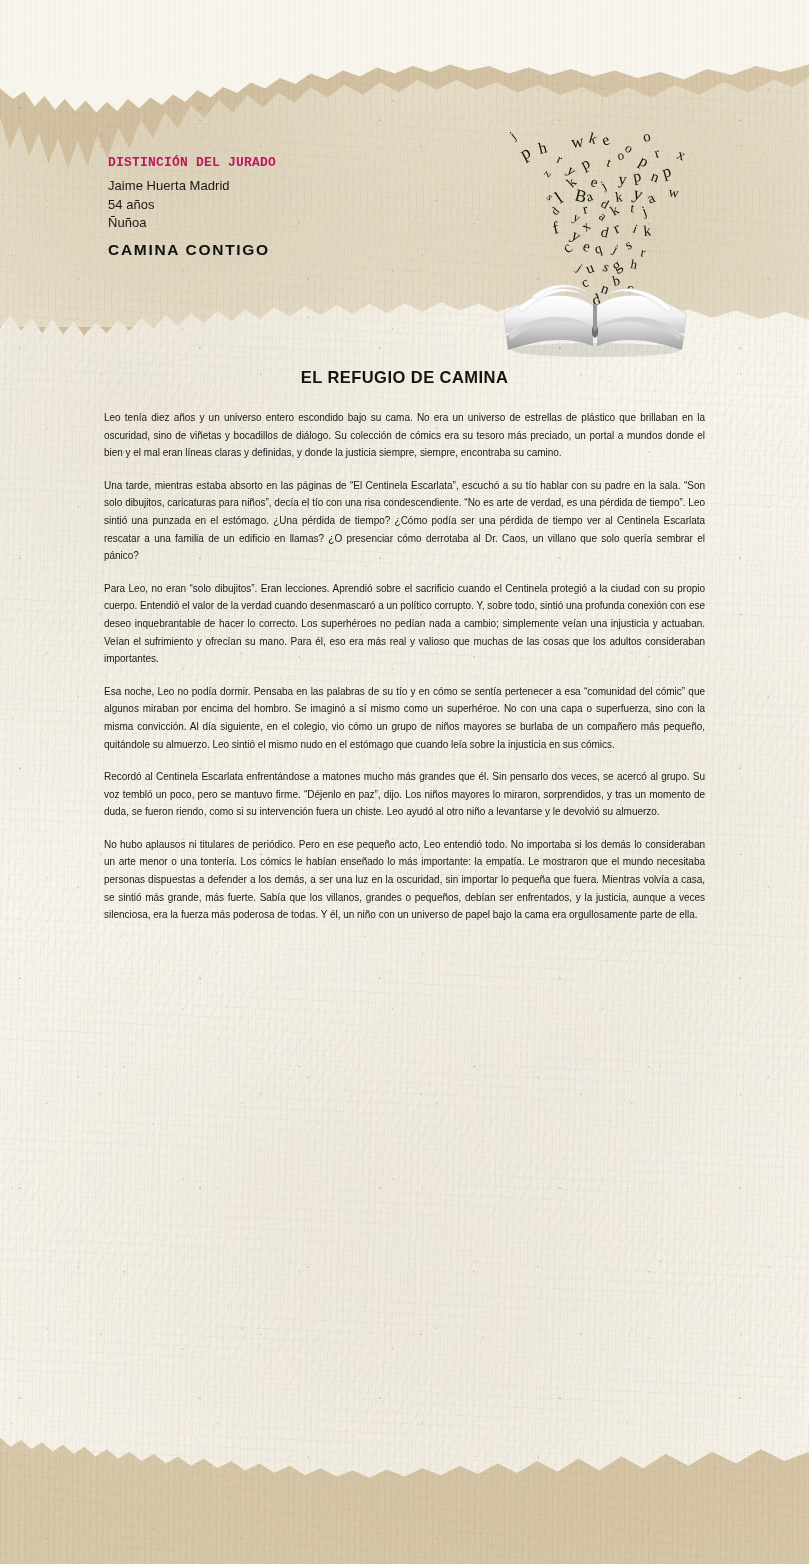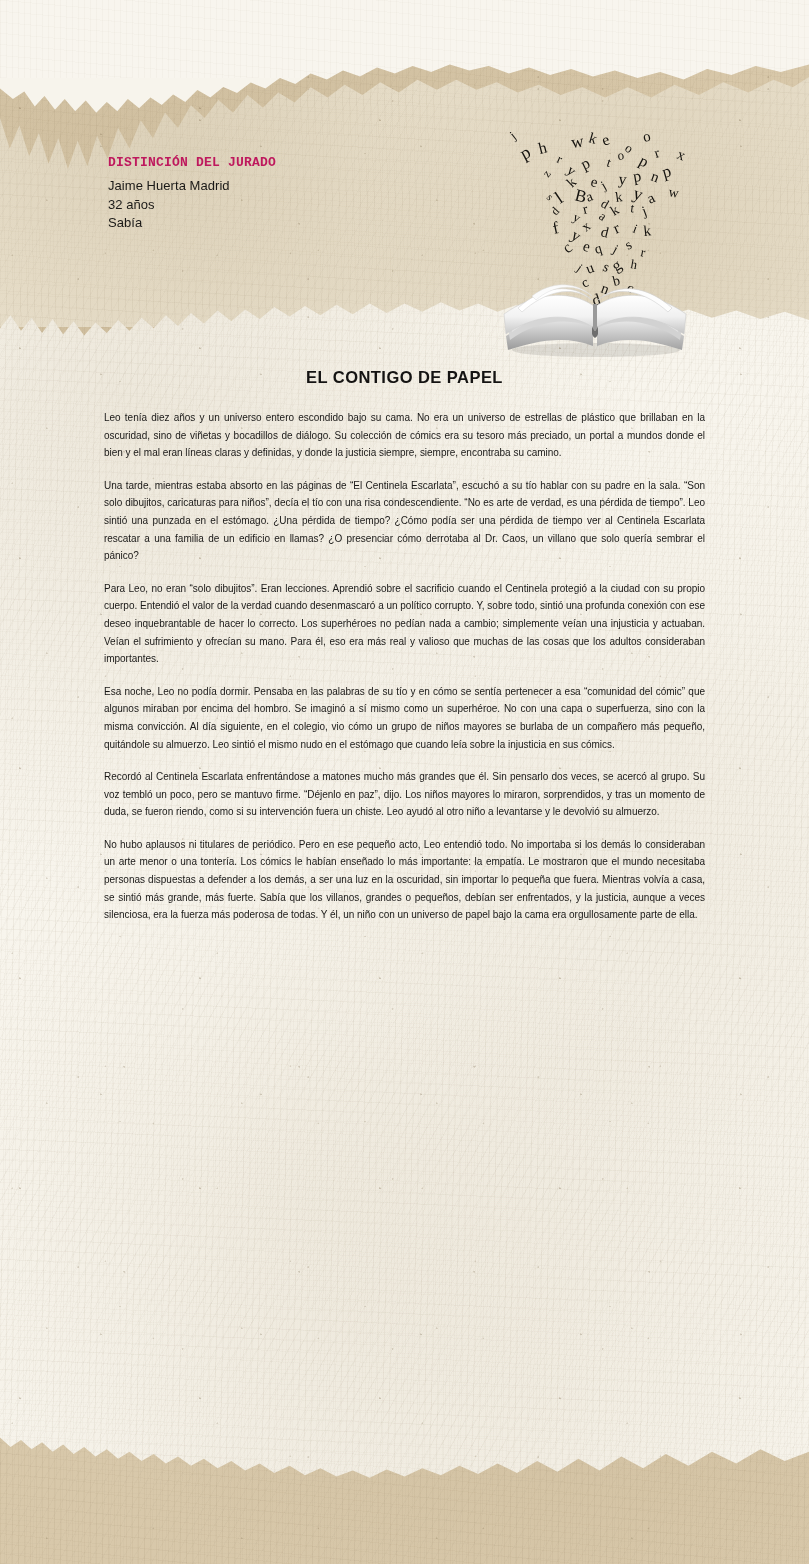--- a/index.html
+++ b/index.html
@@ -239,22 +239,23 @@
     <div class="texture specks"></div>
   </div>
   <div id="body-sheet">
     <div class="texture fibers"></div>
     <div class="texture specks"></div>
   </div>
 
   <div id="header-block">
     <div id="award-title">DISTINCIÓN DEL JURADO</div>
     <div class="entrant-line">Jaime Huerta Madrid</div>
-    <div class="entrant-line">32 años</div>
-    <div class="entrant-line">Sabía</div>
+    <div class="entrant-line">54 años</div>
+    <div class="entrant-line">Ñuñoa</div>
+    <div id="work-title">CAMINA CONTIGO</div>
   </div>
 
   <div id="illustration">
     <svg viewBox="0 0 215 248" xmlns="http://www.w3.org/2000/svg" aria-hidden="true">
       <defs>
         <linearGradient id="pageL" x1="0" y1="0" x2="0" y2="1">
           <stop offset="0%" stop-color="#ffffff"></stop>
           <stop offset="55%" stop-color="#f2f2f2"></stop>
           <stop offset="100%" stop-color="#c9c9c9"></stop>
         </linearGradient>
@@ -361,21 +362,21 @@
 
         <path d="M184 196 C160 174 130 170 110 188 C130 172 158 180 180 200 Z" fill="#fdfdfd" stroke="#d0d0d0" stroke-width=".6"></path>
 
         <path d="M105 192 L109 192 L109 218 L105 218 Z" fill="#9a9a9a"></path>
         <path d="M104 214 C106 220 108 220 110 214 L110 222 C108 227 106 227 104 222 Z" fill="#6e6e6e"></path>
       </g>
     </svg>
   </div>
 
   <div id="story">
-    <div id="story-title">EL CONTIGO DE PAPEL</div>
+    <div id="story-title">EL REFUGIO DE CAMINA</div>
     <p class="para">Leo tenía diez años y un universo entero escondido bajo su cama. No era un universo de estrellas de plástico que brillaban en la oscuridad, sino de viñetas y bocadillos de diálogo. Su colección de cómics era su tesoro más preciado, un portal a mundos donde el bien y el mal eran líneas claras y definidas, y donde la justicia siempre, siempre, encontraba su camino.</p>
     <p class="para">Una tarde, mientras estaba absorto en las páginas de “El Centinela Escarlata”, escuchó a su tío hablar con su padre en la sala. “Son solo dibujitos, caricaturas para niños”, decía el tío con una risa condescendiente. “No es arte de verdad, es una pérdida de tiempo”. Leo sintió una punzada en el estómago. ¿Una pérdida de tiempo? ¿Cómo podía ser una pérdida de tiempo ver al Centinela Escarlata rescatar a una familia de un edificio en llamas? ¿O presenciar cómo derrotaba al Dr. Caos, un villano que solo quería sembrar el pánico?</p>
     <p class="para">Para Leo, no eran “solo dibujitos”. Eran lecciones. Aprendió sobre el sacrificio cuando el Centinela protegió a la ciudad con su propio cuerpo. Entendió el valor de la verdad cuando desenmascaró a un político corrupto. Y, sobre todo, sintió una profunda conexión con ese deseo inquebrantable de hacer lo correcto. Los superhéroes no pedían nada a cambio; simplemente veían una injusticia y actuaban. Veían el sufrimiento y ofrecían su mano. Para él, eso era más real y valioso que muchas de las cosas que los adultos consideraban importantes.</p>
     <p class="para">Esa noche, Leo no podía dormir. Pensaba en las palabras de su tío y en cómo se sentía pertenecer a esa “comunidad del cómic” que algunos miraban por encima del hombro. Se imaginó a sí mismo como un superhéroe. No con una capa o superfuerza, sino con la misma convicción. Al día siguiente, en el colegio, vio cómo un grupo de niños mayores se burlaba de un compañero más pequeño, quitándole su almuerzo. Leo sintió el mismo nudo en el estómago que cuando leía sobre la injusticia en sus cómics.</p>
     <p class="para">Recordó al Centinela Escarlata enfrentándose a matones mucho más grandes que él. Sin pensarlo dos veces, se acercó al grupo. Su voz tembló un poco, pero se mantuvo firme. “Déjenlo en paz”, dijo. Los niños mayores lo miraron, sorprendidos, y tras un momento de duda, se fueron riendo, como si su intervención fuera un chiste. Leo ayudó al otro niño a levantarse y le devolvió su almuerzo.</p>
     <p class="para">No hubo aplausos ni titulares de periódico. Pero en ese pequeño acto, Leo entendió todo. No importaba si los demás lo consideraban un arte menor o una tontería. Los cómics le habían enseñado lo más importante: la empatía. Le mostraron que el mundo necesitaba personas dispuestas a defender a los demás, a ser una luz en la oscuridad, sin importar lo pequeña que fuera. Mientras volvía a casa, se sintió más grande, más fuerte. Sabía que los villanos, grandes o pequeños, debían ser enfrentados, y la justicia, aunque a veces silenciosa, era la fuerza más poderosa de todas. Y él, un niño con un universo de papel bajo la cama era orgullosamente parte de ella.</p>
   </div>
 
 </div>
 

